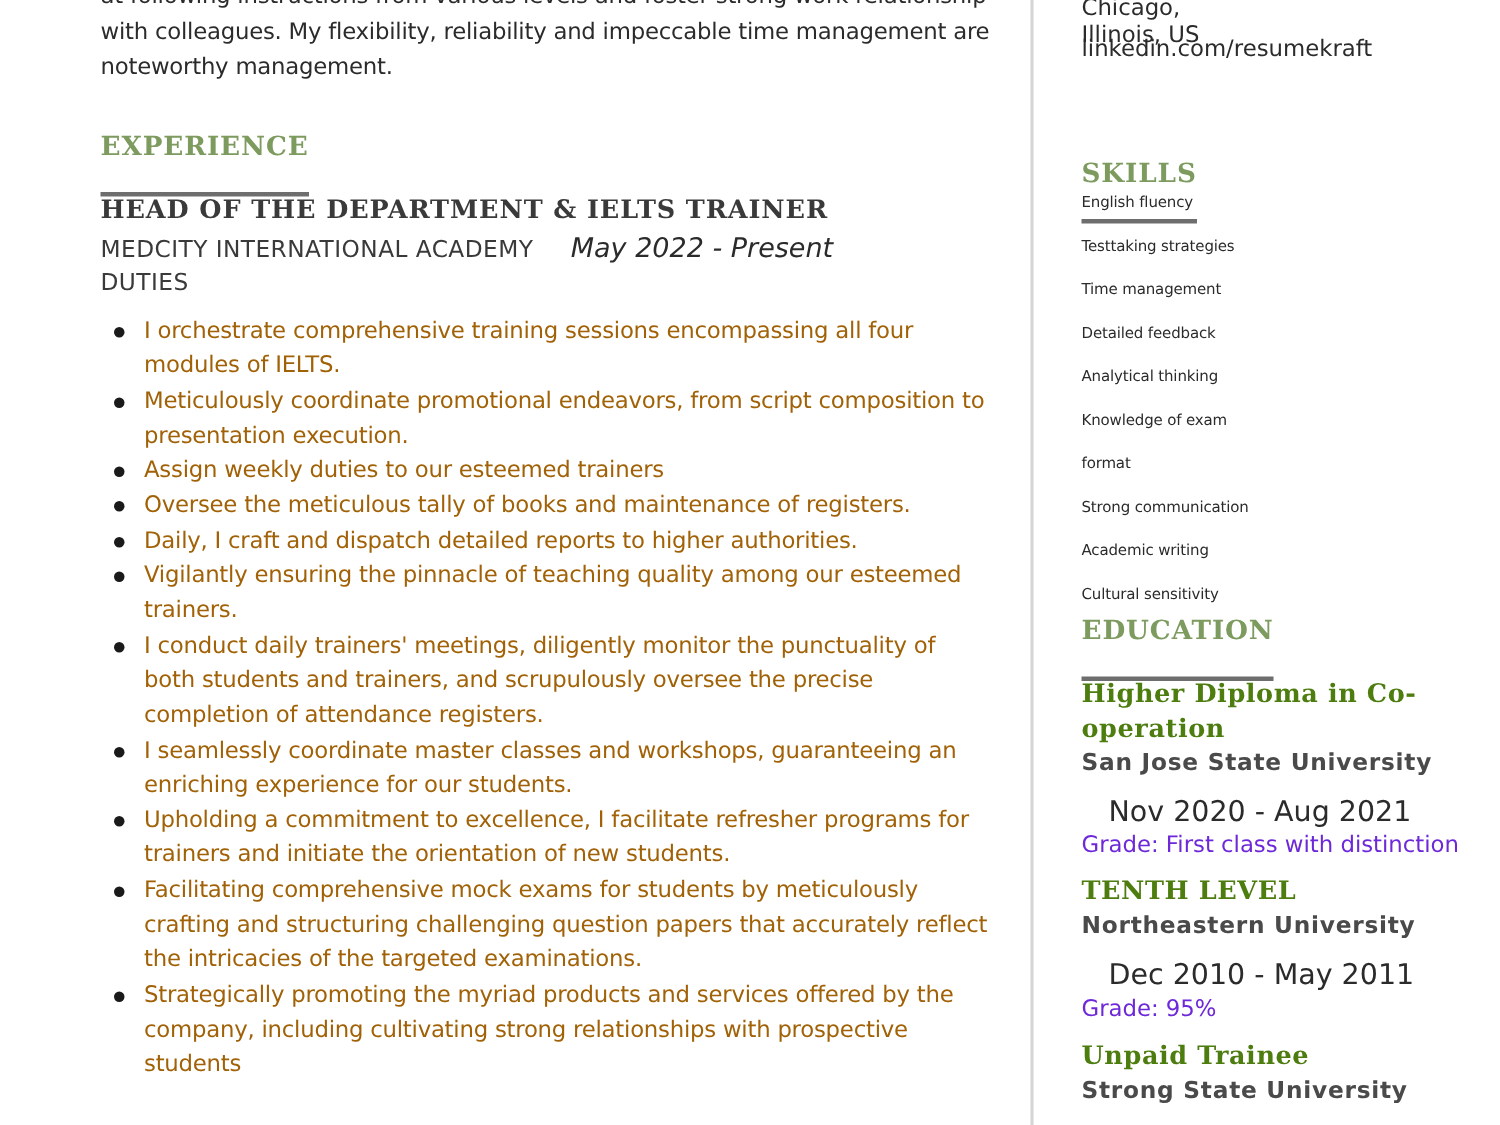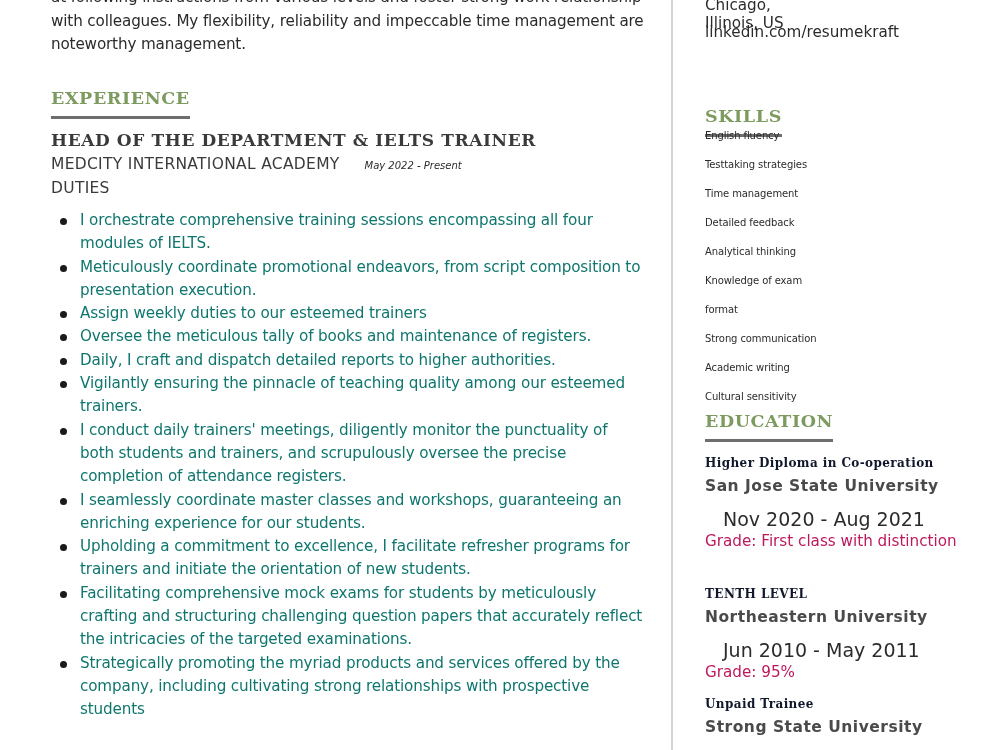--- a/index.html
+++ b/index.html
@@ -1,54 +1,54 @@
 <!DOCTYPE html>
 <html><head>
 <meta charset="utf-8">
 <style>
   * { box-sizing: border-box; margin: 0; padding: 0; }
   html, body { width: 1000px; height: 750px; overflow: hidden; background: #ffffff; }
   body { position: relative; font-family: "DejaVu Sans", sans-serif; color: #2b2b2b; }
-  .page { position: absolute; left: 0; top: 0; width: 820px; height: 750px; }
+  .page { position: absolute; left: 16px; top: 0; width: 820px; height: 750px; }
 
   .left { position: absolute; left: 51px; top: -14px; width: 600px; }
   .summary { font-size: 15.2px; line-height: 23.5px; color: #2b2b2b; letter-spacing: -0.15px; }
 
   .section-title {
     font-family: "DejaVu Serif", serif; font-weight: bold; color: #7d9b5f;
     font-size: 17.5px; letter-spacing: 0.6px; display: inline-block;
-    padding-bottom: 8px; border-bottom: 3px solid #6e6e6e;
+    padding-bottom: 20px; border-bottom: 3px solid #6e6e6e;
   }
   .exp-title { position: absolute; left: 51px; top: 88px; }
   .job-title {
     position: absolute; left: 51px; top: 130px;
     font-family: "DejaVu Serif", serif; font-weight: bold; font-size: 17px;
     color: #3a3a3a; letter-spacing: 0.6px;
   }
   .company-line { position: absolute; left: 51px; top: 155px; font-size: 15.5px; color: #3a3a3a; white-space: nowrap; }
   .company { letter-spacing: 0.3px; }
-  .dates-italic { font-style: italic; margin-left: 20px; color: #2b2b2b; font-size: 10px; }
+  .dates-italic { font-style: italic; margin-left: 20px; color: #2b2b2b; font-size: 18px; }
   .duties-label { position: absolute; left: 51px; top: 179px; font-size: 15.5px; color: #3a3a3a; letter-spacing: 0.3px; }
 
   .duties { position: absolute; left: 56px; top: 209px; width: 590px; list-style: none; }
-  .duties li { position: relative; padding-left: 24px; font-size: 15.2px; line-height: 23.3px; color: #0f766e; letter-spacing: -0.15px; }
+  .duties li { position: relative; padding-left: 24px; font-size: 15.2px; line-height: 23.3px; color: #a16207; letter-spacing: -0.15px; }
   .duties li::before { content: ""; position: absolute; left: 4px; top: 9px; width: 7px; height: 7px; border-radius: 50%; background: #1a1a1a; }
 
   .divider { position: absolute; left: 671px; top: 0; width: 2px; height: 750px; background: #d4d4d4; }
   .contact { position: absolute; left: 705px; font-size: 15.2px; color: #2b2b2b; }
   .skills-title { position: absolute; left: 705px; top: 78px; margin-top: 28px; }
   .skills { position: absolute; left: 705px; top: 121px; list-style: none; }
   .skills li { font-size: 10px; line-height: 29px; color: #2b2b2b; letter-spacing: -0.1px; }
 
   .edu-title { position: absolute; left: 705px; top: 411px; }
   .edu { position: absolute; left: 705px; width: 270px; }
-  .edu-degree { font-family: "DejaVu Serif", serif; font-weight: bold; font-size: 12px; line-height: 22.5px; color: #0f172a; letter-spacing: 0.4px; }
+  .edu-degree { font-family: "DejaVu Serif", serif; font-weight: bold; font-size: 17px; line-height: 22.5px; color: #4d7c0f; letter-spacing: 0.4px; }
   .edu-school { font-size: 15.5px; font-weight: bold; color: #4a4a4a; line-height: 23px; letter-spacing: 0.5px; }
   .edu-dates { font-size: 19px; padding-left: 18px; line-height: 22px; color: #2b2b2b; margin-top: 10px; }
-  .edu-grade { font-size: 15.2px; line-height: 23px; color: #be185d; }
+  .edu-grade { font-size: 15.2px; line-height: 23px; color: #6d28d9; }
 </style>
 </head>
 <body>
 
 <div class="page">
 
   <div class="left">
     <div class="summary">
       <div>at following instructions from various levels and foster strong work relationship</div>
       <div>with colleagues. My flexibility, reliability and impeccable time management are</div>
@@ -102,21 +102,21 @@
   <div class="edu" style="top:452px;">
     <div class="edu-degree">Higher Diploma in Co-operation</div>
     <div class="edu-school">San Jose State University</div>
     <div class="edu-dates">Nov 2020 - Aug 2021</div>
     <div class="edu-grade">Grade: First class with distinction</div>
   </div>
 
   <div class="edu" style="top:583px;">
     <div class="edu-degree">TENTH LEVEL</div>
     <div class="edu-school">Northeastern University</div>
-    <div class="edu-dates">Jun 2010 - May 2011</div>
+    <div class="edu-dates">Dec 2010 - May 2011</div>
     <div class="edu-grade">Grade: 95%</div>
   </div>
 
   <div class="edu" style="top:693px;">
     <div class="edu-degree">Unpaid Trainee</div>
     <div class="edu-school">Strong State University</div>
     <div class="edu-dates">Jul 2017 - Sep 2017</div>
   </div>
 
 </div>

